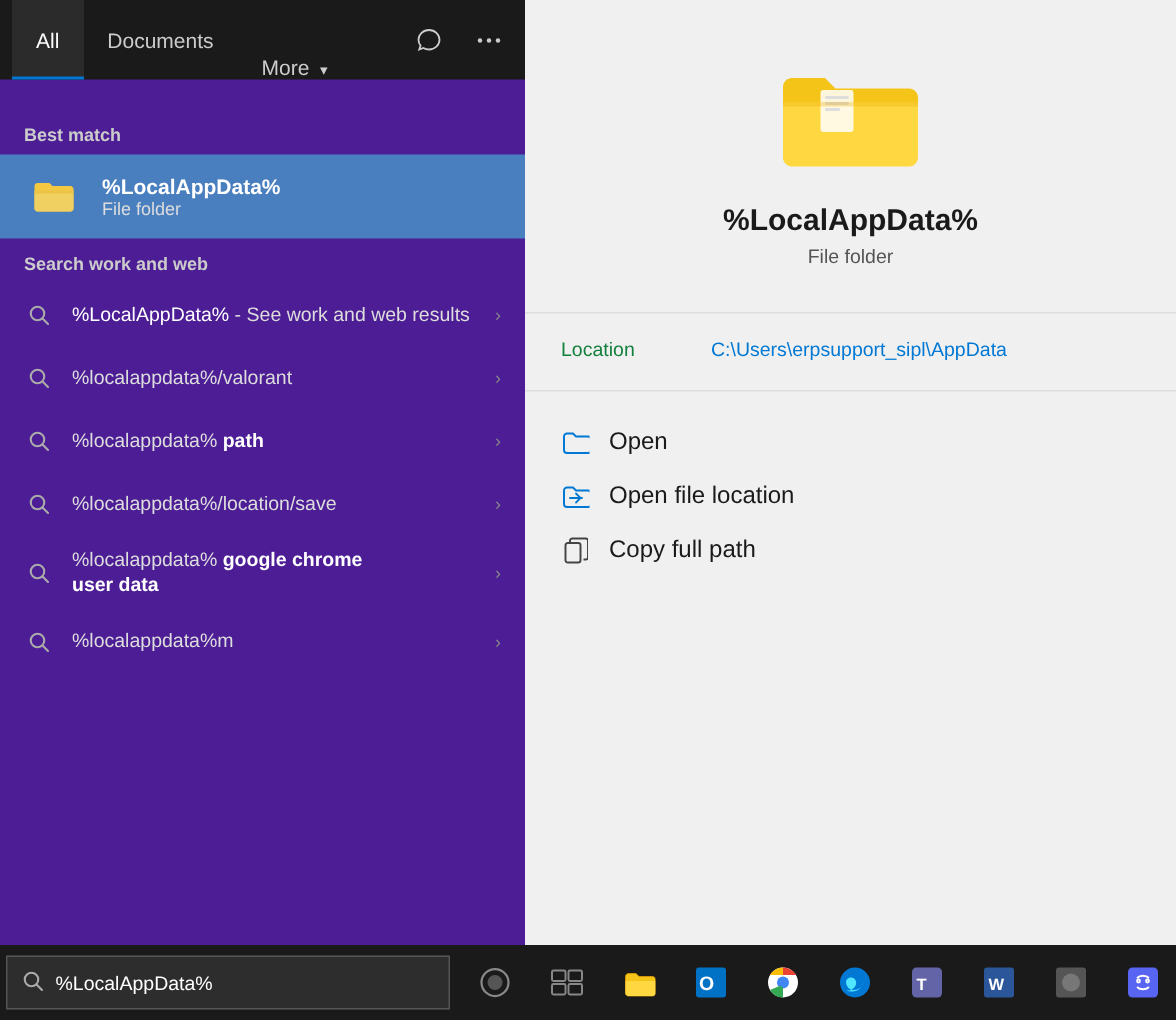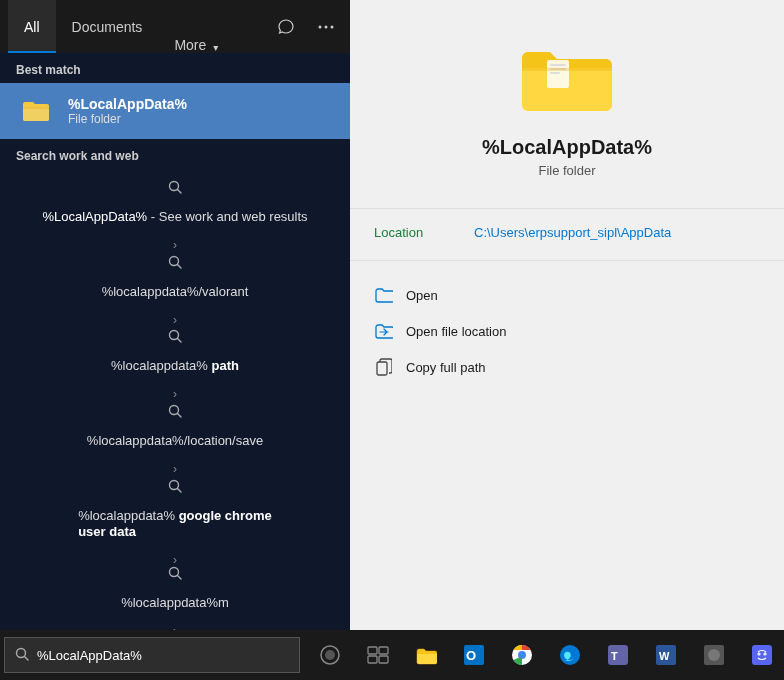--- a/index.html
+++ b/index.html
@@ -12,21 +12,21 @@
       position: relative;
     }
 
     
     .left-panel {
       position: absolute;
       top: 0;
       left: 0;
       width: 350px;
       height: 630px;
-      background: #0f172a;
+      background: #4c1d95;
       display: flex;
       flex-direction: column;
     }
 
     
     .tabs {
       display: flex;
       align-items: center;
       background: #1a1a1a;
       height: 53px;
@@ -76,20 +76,21 @@
       display: flex;
       align-items: center;
     }
 
     
     .section-label {
       color: #ccc;
       font-size: 12px;
       padding: 10px 16px 6px;
       font-weight: 600;
+      margin-top: 20px;
     }
 
     .best-match-item {
       display: flex;
       align-items: center;
       padding: 8px 16px;
       background: #4a7fbf;
       cursor: pointer;
       gap: 12px;
     }
@@ -123,21 +124,20 @@
       font-weight: 600;
     }
 
     .search-item {
       display: flex;
       align-items: center;
       padding: 8px 16px;
       cursor: pointer;
       gap: 12px;
       min-height: 42px;
-      flex-direction: column;
     }
     .search-item-icon {
       width: 20px;
       height: 20px;
       flex-shrink: 0;
       display: flex;
       align-items: center;
       justify-content: center;
       color: #aaa;
     }
@@ -228,21 +228,21 @@
     .action-icon {
       width: 20px;
       height: 20px;
       display: flex;
       align-items: center;
       justify-content: center;
       color: #444;
       flex-shrink: 0;
     }
     .action-label {
-      font-size: 13px;
+      font-size: 16px;
       color: #1a1a1a;
     }
 
     
     .taskbar {
       position: absolute;
       bottom: 0;
       left: 0;
       width: 784px;
       height: 50px;

